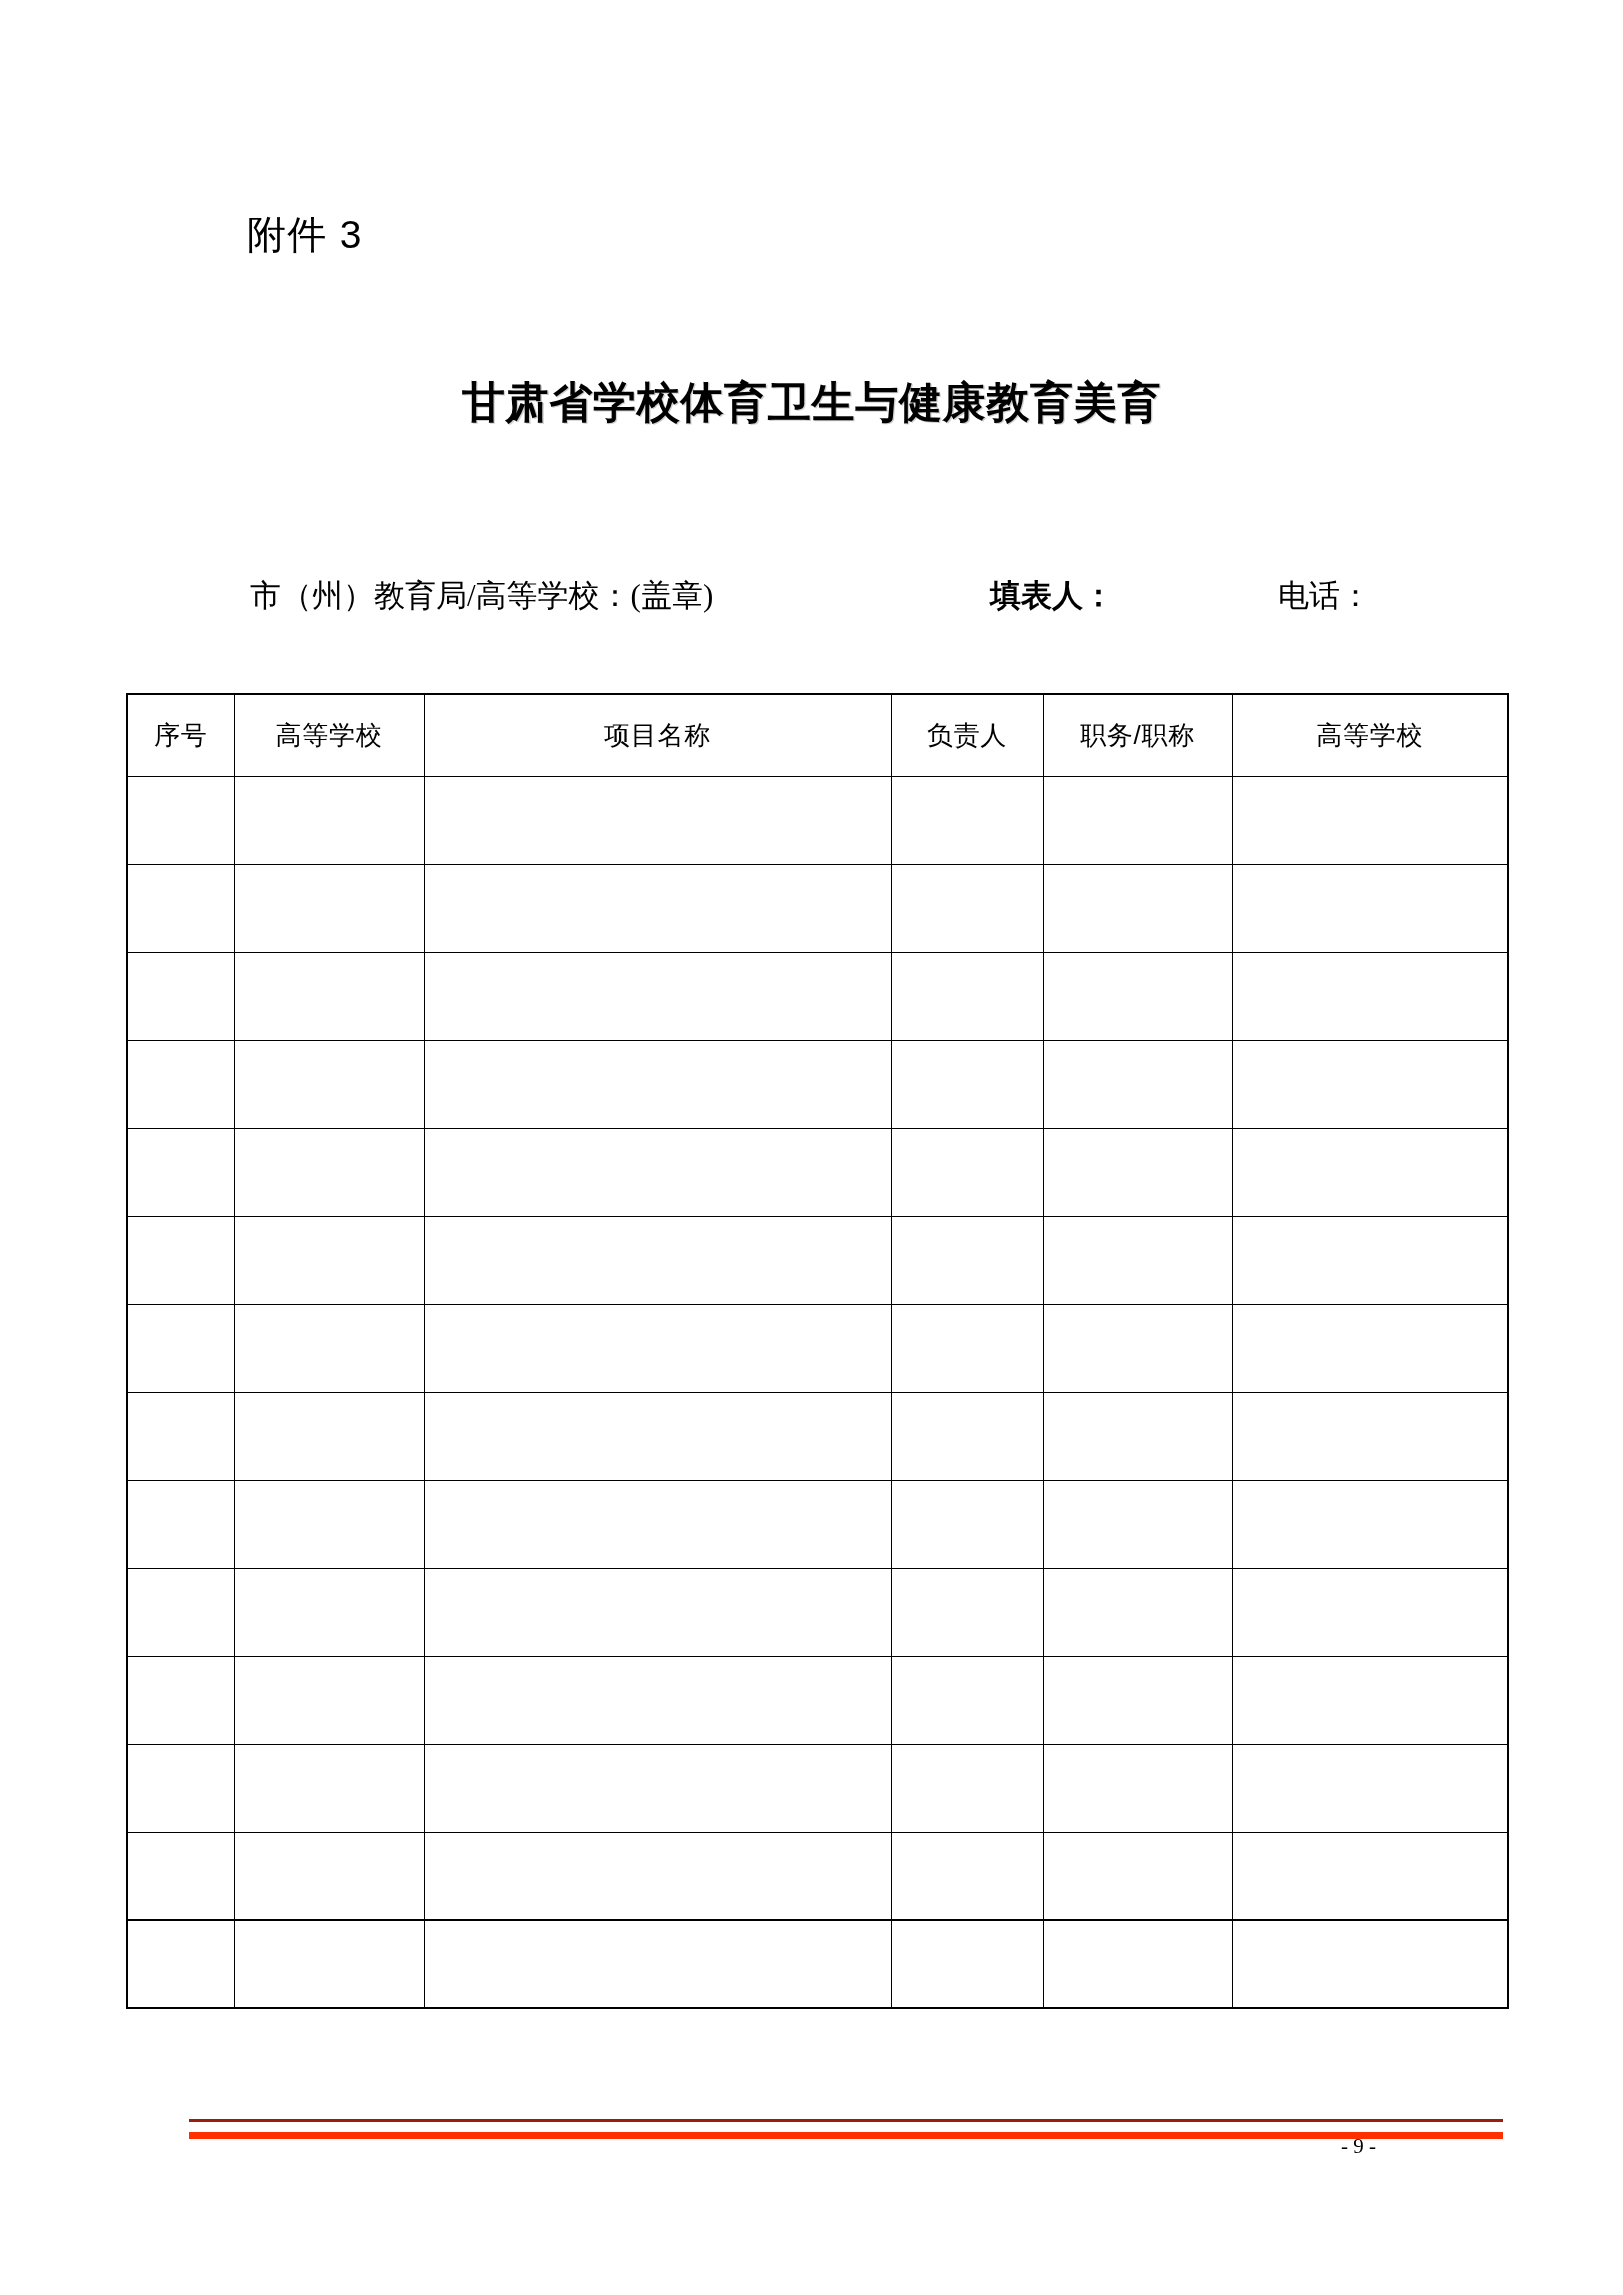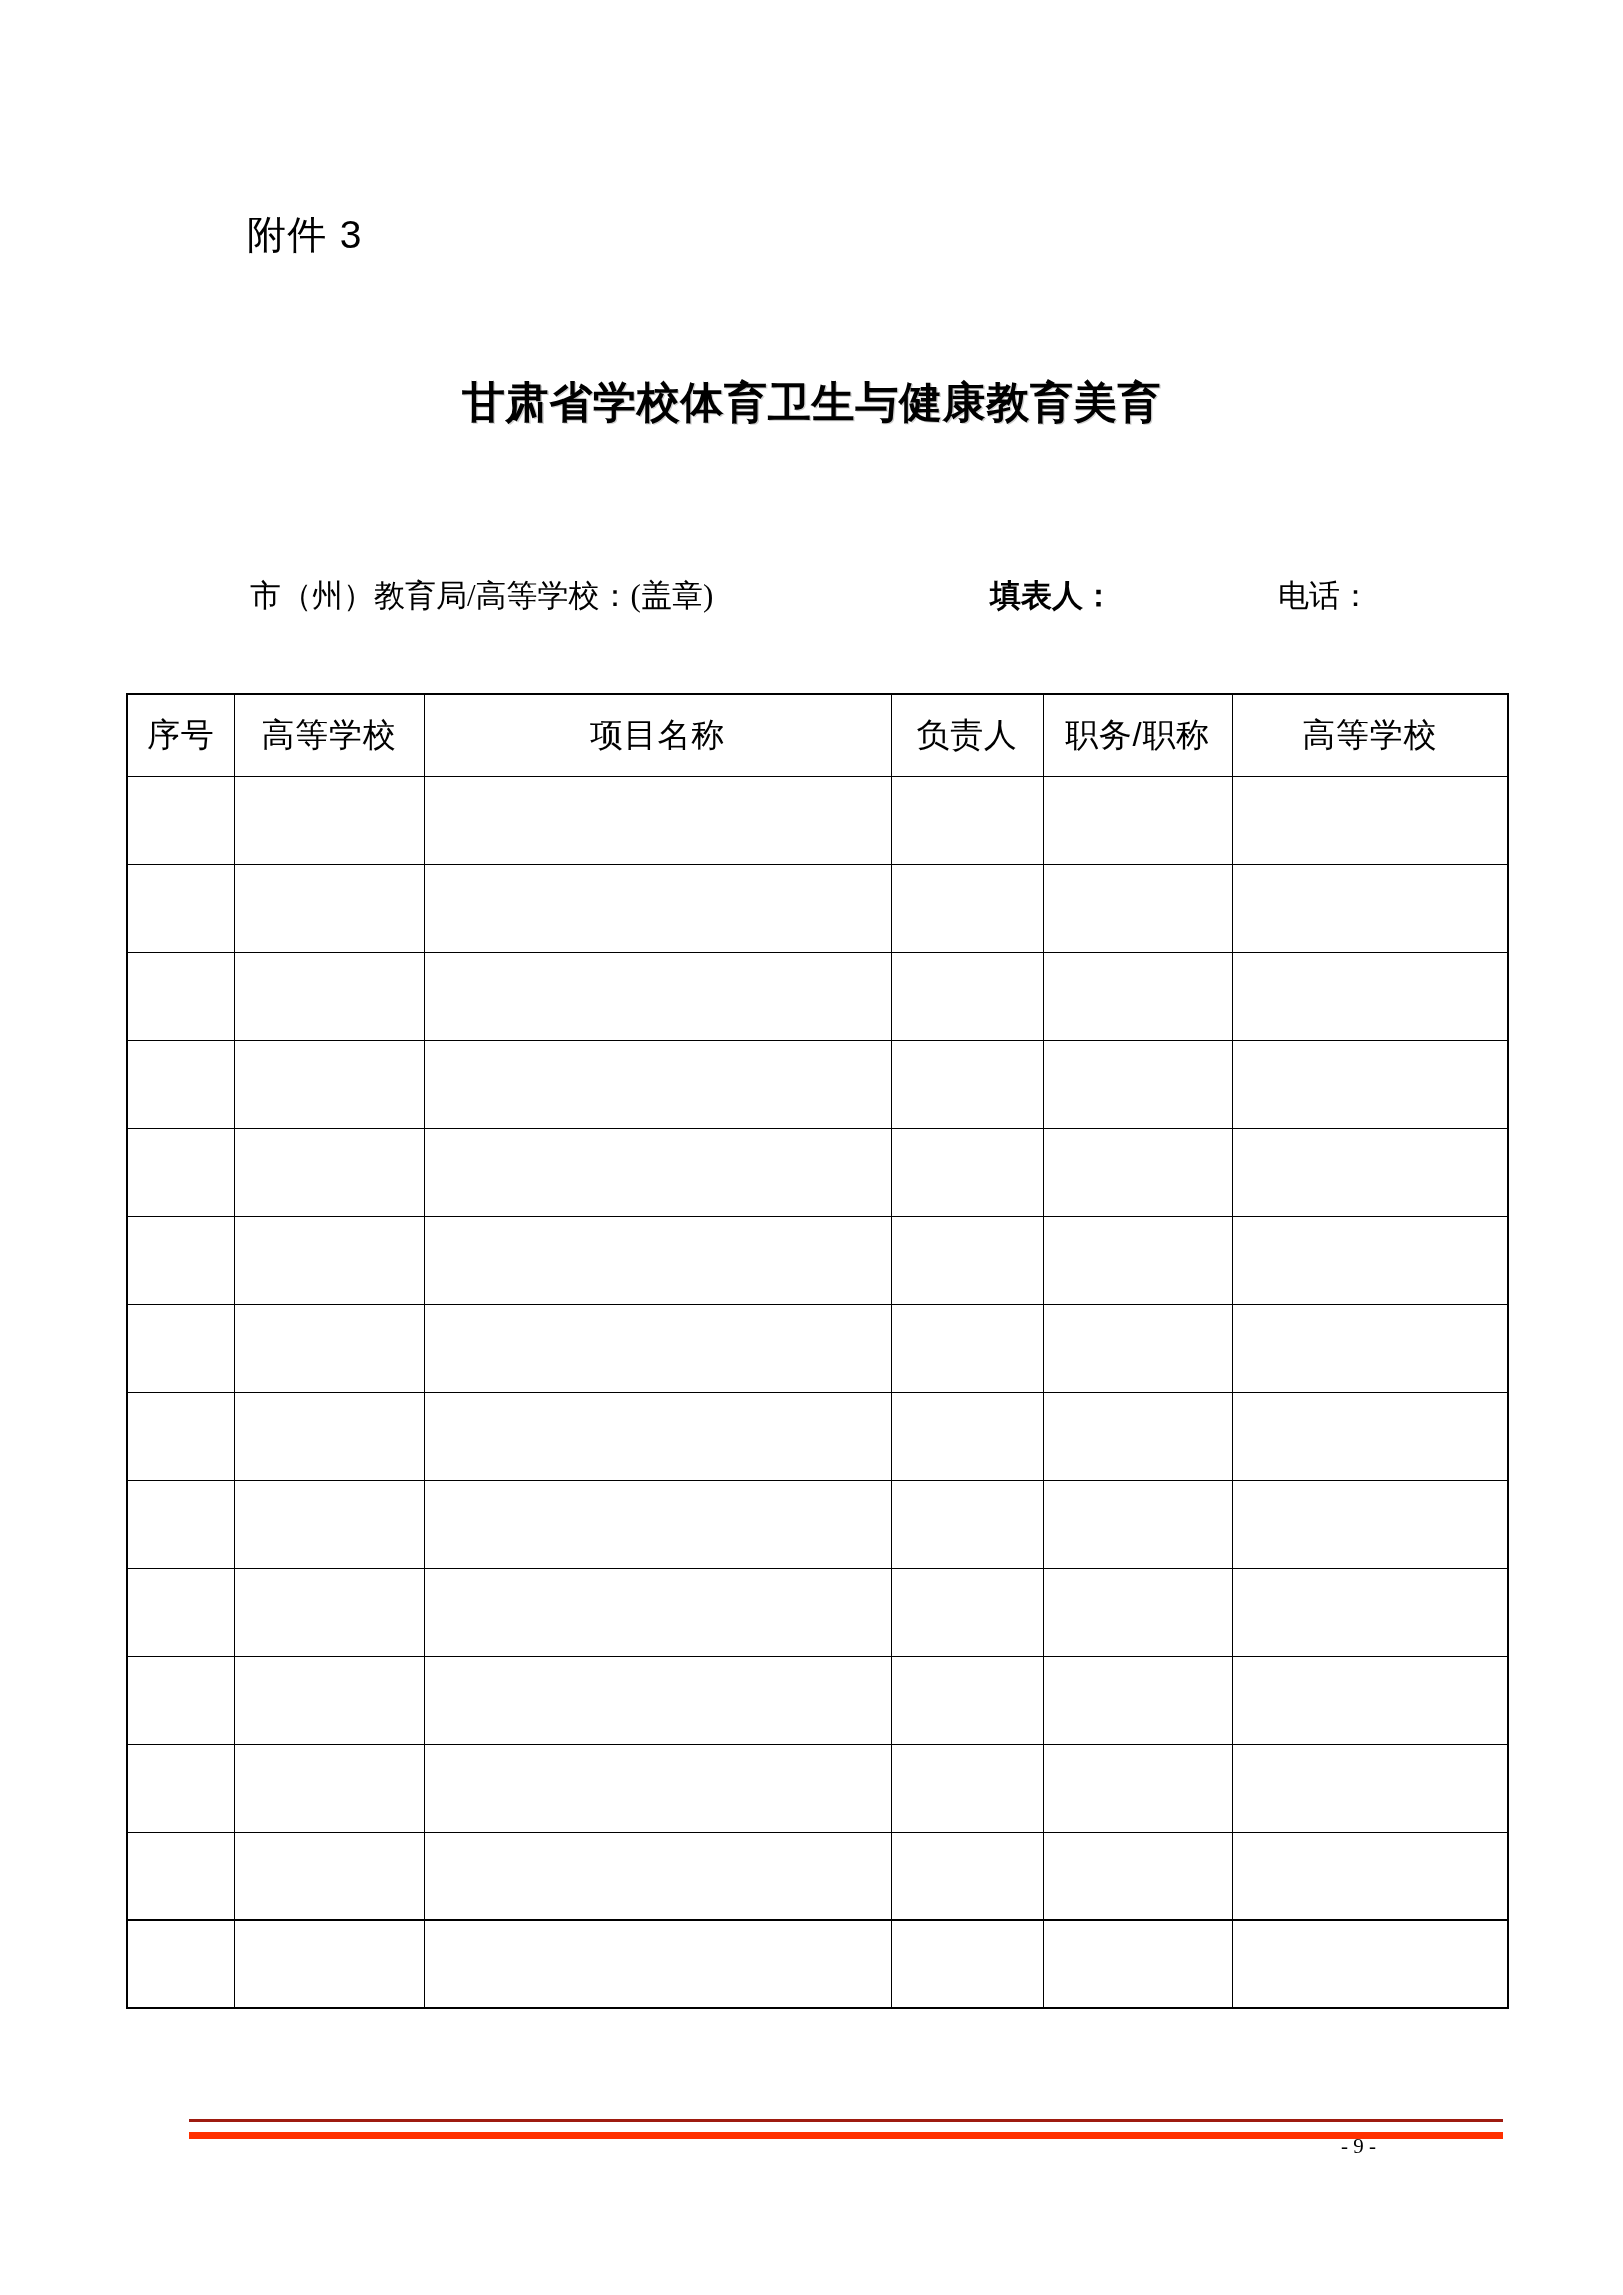--- a/index.html
+++ b/index.html
@@ -58,21 +58,21 @@
     border:2.6px solid #000;
   }
   table.summary-table th,
   table.summary-table td{
     border:1.3px solid #000;
     padding:0;
   }
   table.summary-table thead tr{height:82px;}
   table.summary-table thead th{
     font-family:"Liberation Sans",sans-serif;
-    font-size:33px;
+    font-size:26px;
     font-weight:normal;
     text-align:center;
     vertical-align:middle;
     letter-spacing:0.7px;
   }
   table.summary-table tbody tr{height:88px;}
   table.summary-table tbody tr.last-row td{border-top-width:2.6px;}
 
   .rule{position:absolute;left:189px;width:1314px;}
   .rule-top{top:2119px;height:3.3px;}

